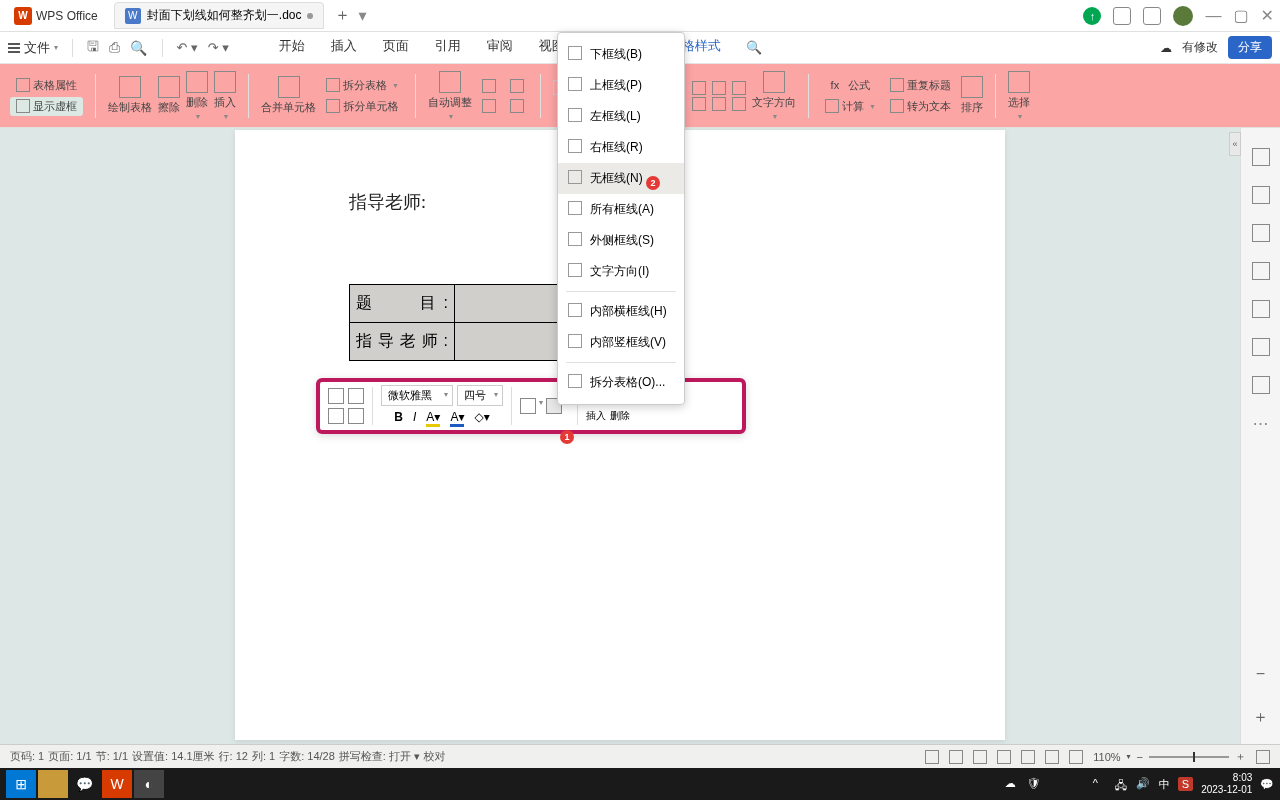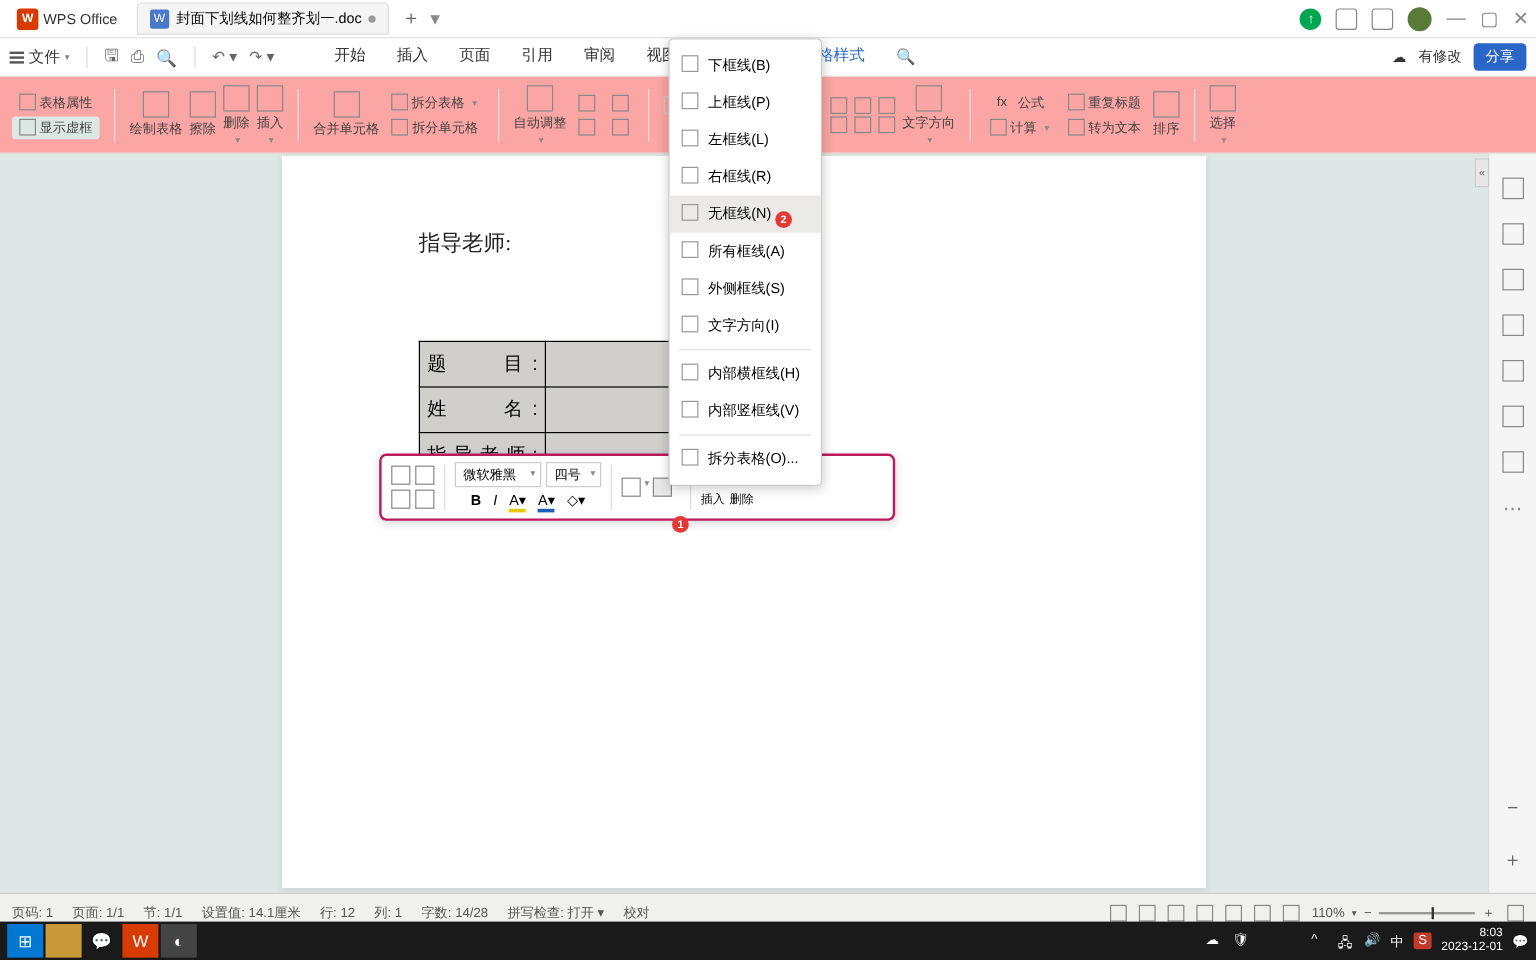--- a/index.html
+++ b/index.html
@@ -48,21 +48,21 @@
 .docwrap { position: absolute; top: 128px; left: 0; right: 40px; bottom: 32px; overflow: hidden; display: flex; justify-content: center; }
 .page { width: 770px; background: #fff; margin-top: 2px; height: 610px; box-shadow: 0 2px 6px rgba(0,0,0,0.1); position: relative; padding: 60px 100px 40px 114px; }
 .page p { font-size: 18px; color: #222; margin-bottom: 16px; font-family: "微软雅黑"; }
 
 
 .doc-table { border-collapse: collapse; width: 330px; margin-top: 70px; margin-left: 0; }
 .doc-table td { border: 1px solid #000; padding: 8px 6px; font-size: 16px; background: #d0cfcc; }
 .doc-table td.label { width: 105px; letter-spacing: 0; text-align: justify; text-align-last: justify;}
 
 
-.floating-toolbar { position: absolute; top: 378px; left: 316px; width: 430px; height: 56px; background: #fff; border: 2px solid #be185d; border-radius: 6px; box-shadow: 0 2px 8px rgba(0,0,0,0.15); display: flex; align-items: center; padding: 0 8px; gap: 4px; font-size: 12px; }
+.floating-toolbar { position: absolute; top: 378px; left: 316px; width: 430px; height: 56px; background: #fff; border: 4px solid #be185d; border-radius: 6px; box-shadow: 0 2px 8px rgba(0,0,0,0.15); display: flex; align-items: center; padding: 0 8px; gap: 4px; font-size: 12px; }
 .floating-toolbar .col { display:flex; flex-direction:column; gap:4px; align-items:center;}
 .floating-toolbar .mini-icon { width:16px; height:16px; border:1px solid #888; }
 .floating-toolbar .ftsep { width:1px; height:38px; background:#ddd; margin:0 4px;}
 .floating-toolbar .font-box { border:1px solid #ccc; padding:2px 20px 2px 6px; font-size:11px; position:relative;}
 .floating-toolbar .font-box .drop{position:absolute;right:4px;top:4px;font-size:8px;color:#888;}
 
 
 .border-menu { position: absolute; top: 32px; left: 557px; width: 128px; background: #fff; border: 1px solid #ccc; border-radius: 4px; box-shadow: 0 2px 10px rgba(0,0,0,0.2); padding: 6px 0; font-size: 12px; z-index: 50; }
 .border-menu .item { display: flex; align-items: flex-start; gap: 8px; padding: 7px 10px; cursor: pointer; }
 .border-menu .item:hover, .border-menu .item.highlighted { background: #ebeae7; }
@@ -71,21 +71,21 @@
 
 
 .badge { position: absolute; width: 14px; height: 14px; border-radius: 50%; background: #e53935; color: #fff; font-size: 9px; display: flex; align-items: center; justify-content: center; z-index: 60; font-weight:bold; }
 
 
 .right-strip { position:absolute; top:128px; right:0; width:40px; bottom:32px; background:#f5f5f5; border-left:1px solid #ddd; display:flex; flex-direction:column; align-items:center; padding-top:20px; gap:20px;}
 .right-strip .ric{ width:18px;height:18px;border:1.5px solid #888;}
 .right-strip .collapse-handle{position:absolute;top:4px;left:-12px;width:12px;height:24px;background:#e8e8e8;border:1px solid #ccc;display:flex;align-items:center;justify-content:center;font-size:9px;color:#666;}
 
 
-.statusbar { position:absolute; bottom:32px; left:0; right:0; height:24px; background:#f0f0ef; border-top:1px solid #ccc; display:flex; align-items:flex-end; padding:0 10px; font-size:11px; color:#555; gap:16px;}
+.statusbar { position:absolute; bottom:32px; left:0; right:0; height:24px; background:#f0f0ef; border-top:1px solid #ccc; display:flex; align-items:center; padding:0 10px; font-size:11px; color:#555; gap:4px;}
 .statusbar .right { margin-left:auto; display:flex; align-items:center; gap:10px;}
 .statusbar .sb-icon { width:14px;height:14px;border:1px solid #888;}
 .zoom-slider{display:flex;align-items:center;gap:6px;}
 .zoom-slider .track{width:80px;height:2px;background:#999;position:relative;}
 .zoom-slider .track .thumb{position:absolute;left:44px;top:-4px;width:2px;height:10px;background:#333;}
 
 
 .taskbar { position:absolute; bottom:0; left:0; right:0; height:32px; background:#1a1a1a; display:flex; align-items:center; padding:0 6px; gap:2px;}
 .taskbar .tb-icon{width:30px;height:28px;display:flex;align-items:center;justify-content:center;color:#fff;font-size:14px;}
 .taskbar .tb-icon.orange{background:#d83b01;}
@@ -298,24 +298,20 @@
 </div>
 
 <div class="docwrap">
   <div class="page">
     <p>指导老师:</p>
 
     <table class="doc-table">
       <tbody>
           <tr>
             <td class="label"><span>题</span>  <span>目:</span></td>
-            <td></td>
-          </tr>
-      <tr>
-            <td class="label"><span>姓</span>  <span>名:</span></td>
             <td></td>
           </tr>
       <tr>
             <td class="label">指导老师:</td>
             <td></td>
           </tr>
     </tbody>
       </table>
   </div>
 </div>

